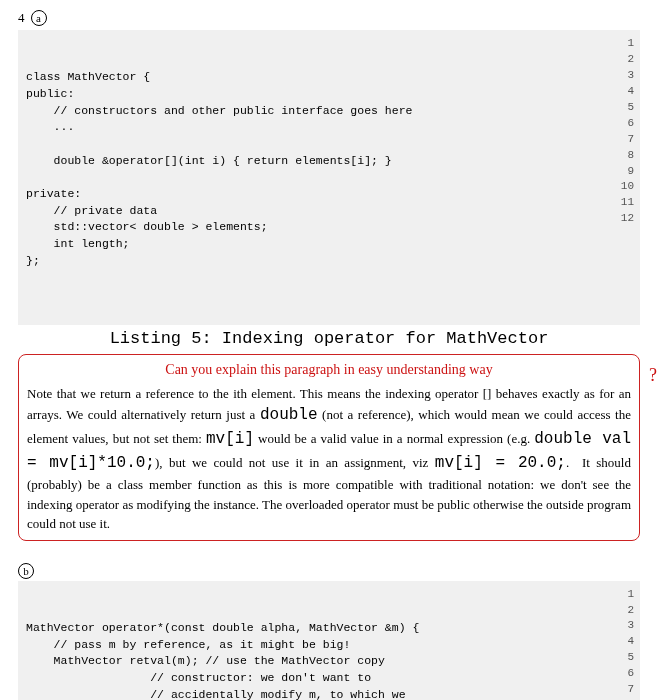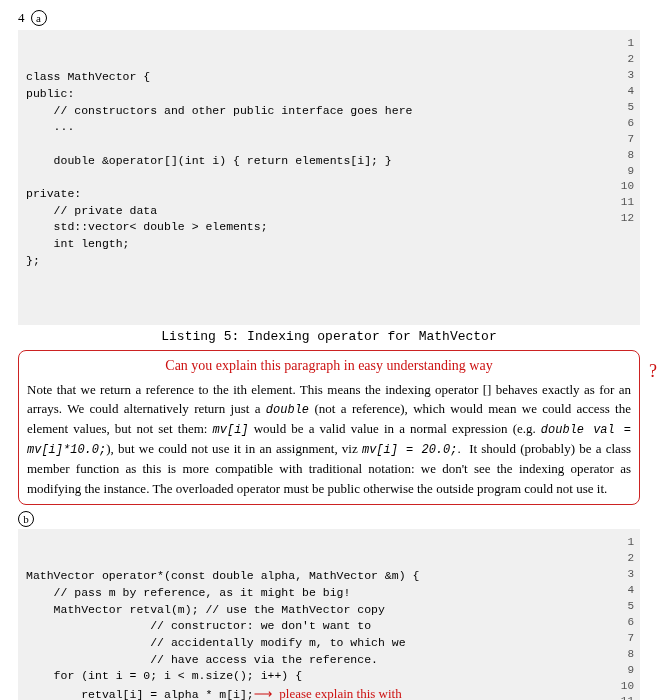--- a/index.html
+++ b/index.html
@@ -59,27 +59,27 @@
       padding-right: 28px;
     }
     .listing-caption {
       text-align: center;
       font-size: 12.5px;
       margin: 4px 0 6px 0;
       font-family: 'Times New Roman', Times, serif;
     }
     .listing-caption span {
       font-family: 'Courier New', Courier, monospace;
-      font-size: 13px;
+      font-size: 17px;
     }
     .annotation-block {
       border: 1.5px solid #cc2222;
       border-radius: 8px;
       padding: 6px 8px 6px 8px;
-      margin-bottom: 6px;
+      margin-bottom: 22px;
       position: relative;
     }
     .handwritten {
       font-family: 'Segoe Script', 'Comic Sans MS', cursive;
       color: #cc1111;
       font-size: 14px;
       text-align: center;
       margin-bottom: 4px;
       line-height: 1.3;
     }
@@ -91,22 +91,21 @@
     .body-text {
       font-family: 'Times New Roman', Times, serif;
       font-size: 13px;
       line-height: 1.5;
       text-align: justify;
     }
     .body-text .italic {
     }
     .body-text .code-inline {
       font-family: 'Courier New', Courier, monospace;
-      font-size: 12px;
-      font-style: italic;
+      font-size: 16px;
     }
     .section-b {
       margin-top: 6px;
       display: flex;
       align-items: flex-start;
     }
     .arrow-char {
       color: #cc1111;
       font-family: 'Segoe Script', 'Comic Sans MS', cursive;
       font-size: 13px;

